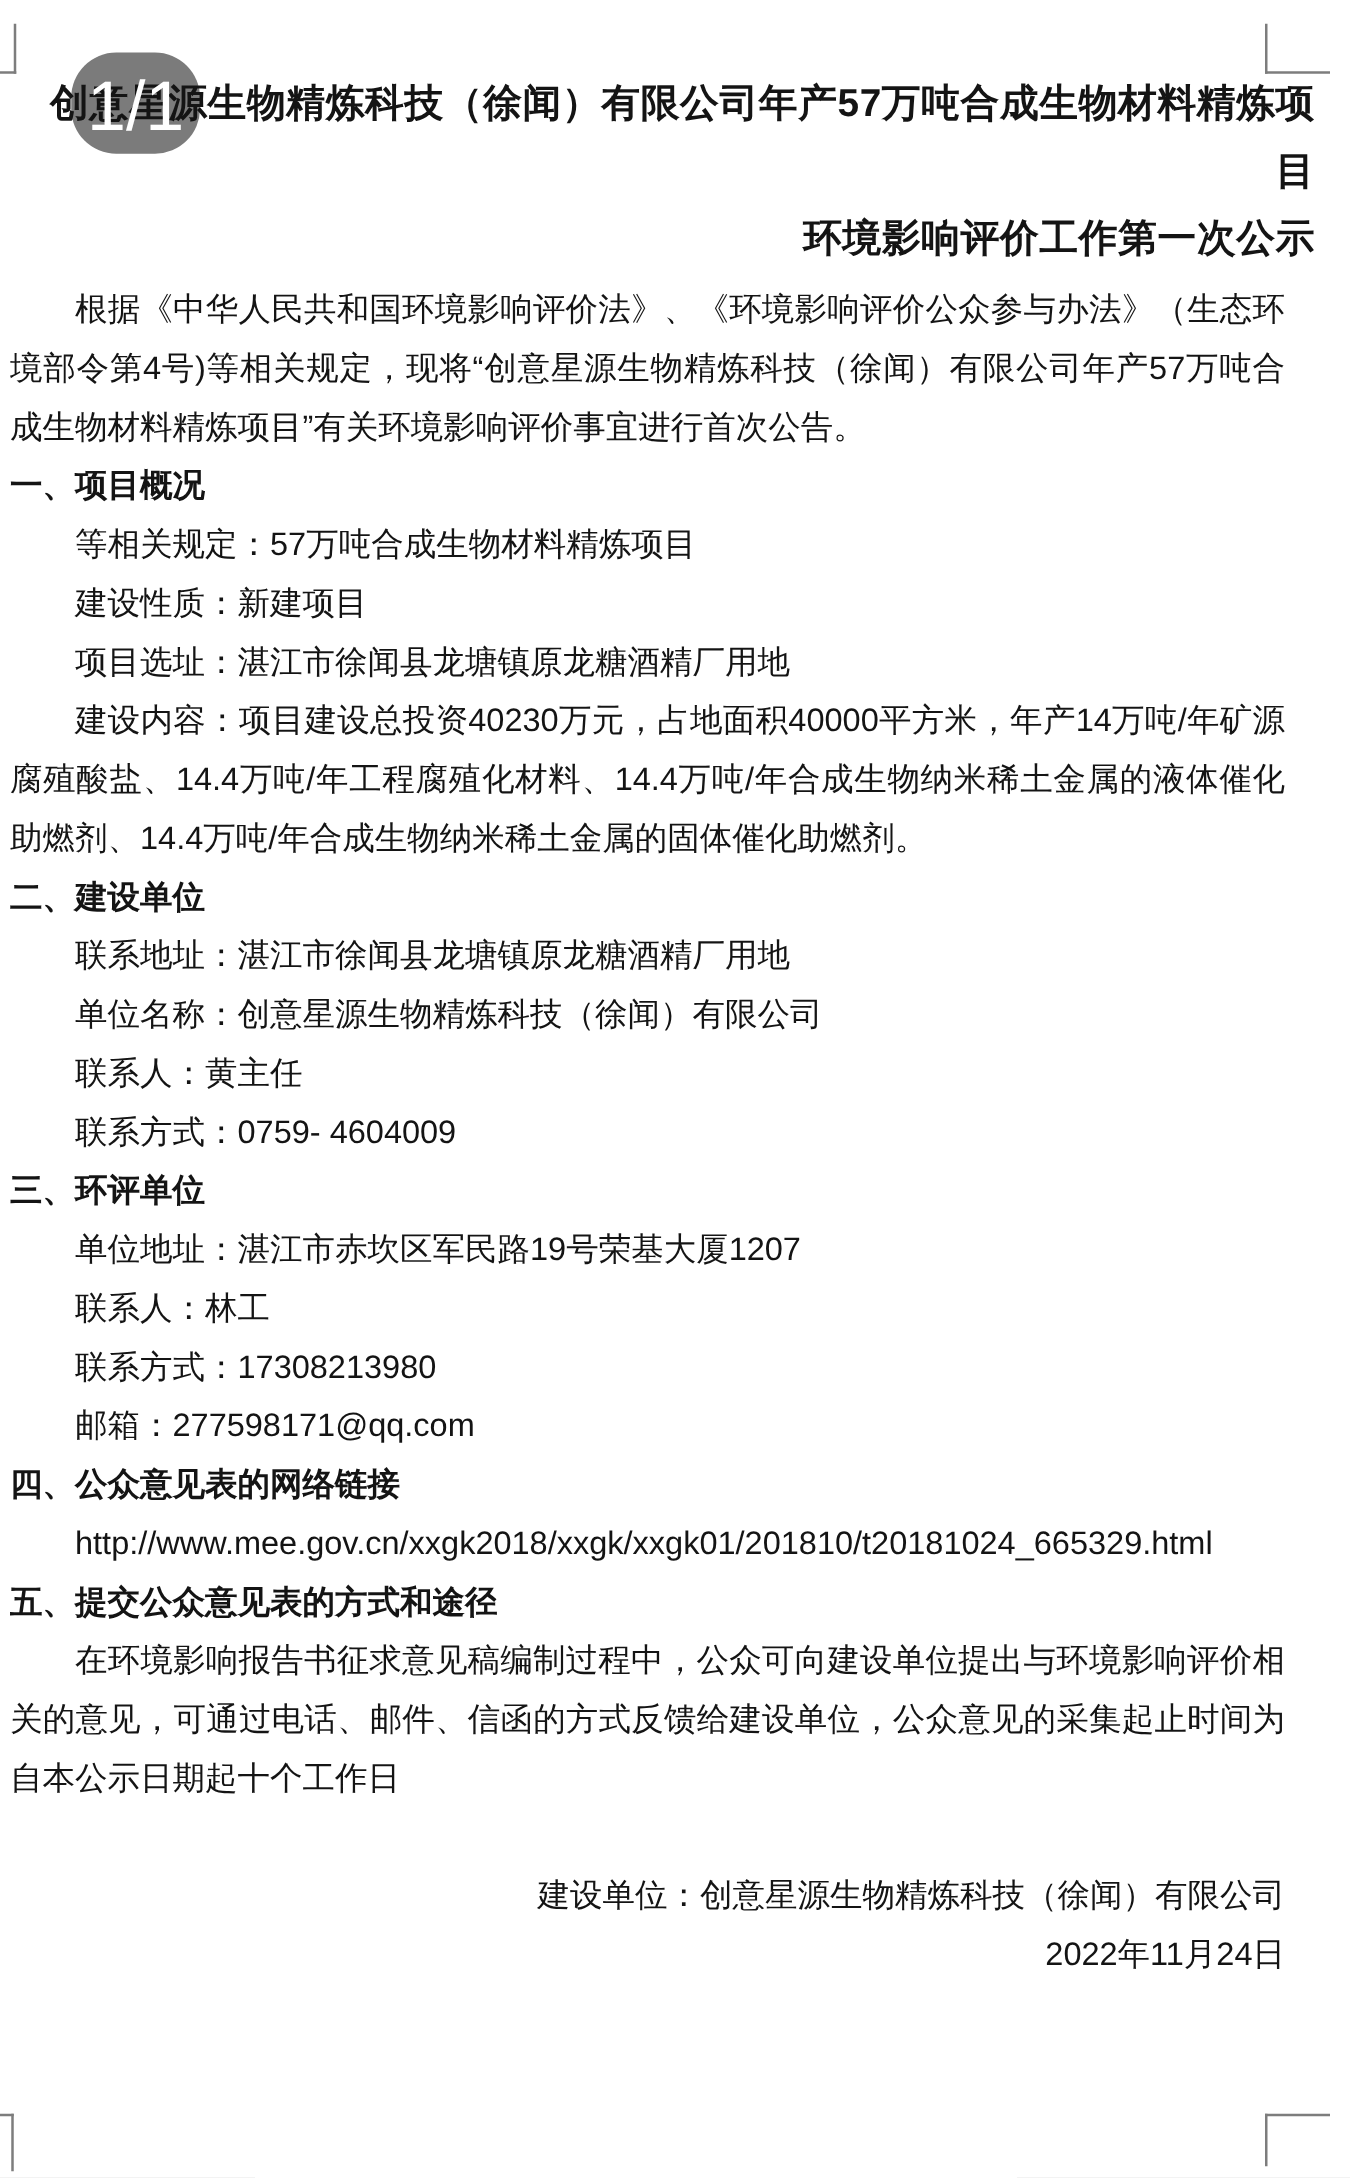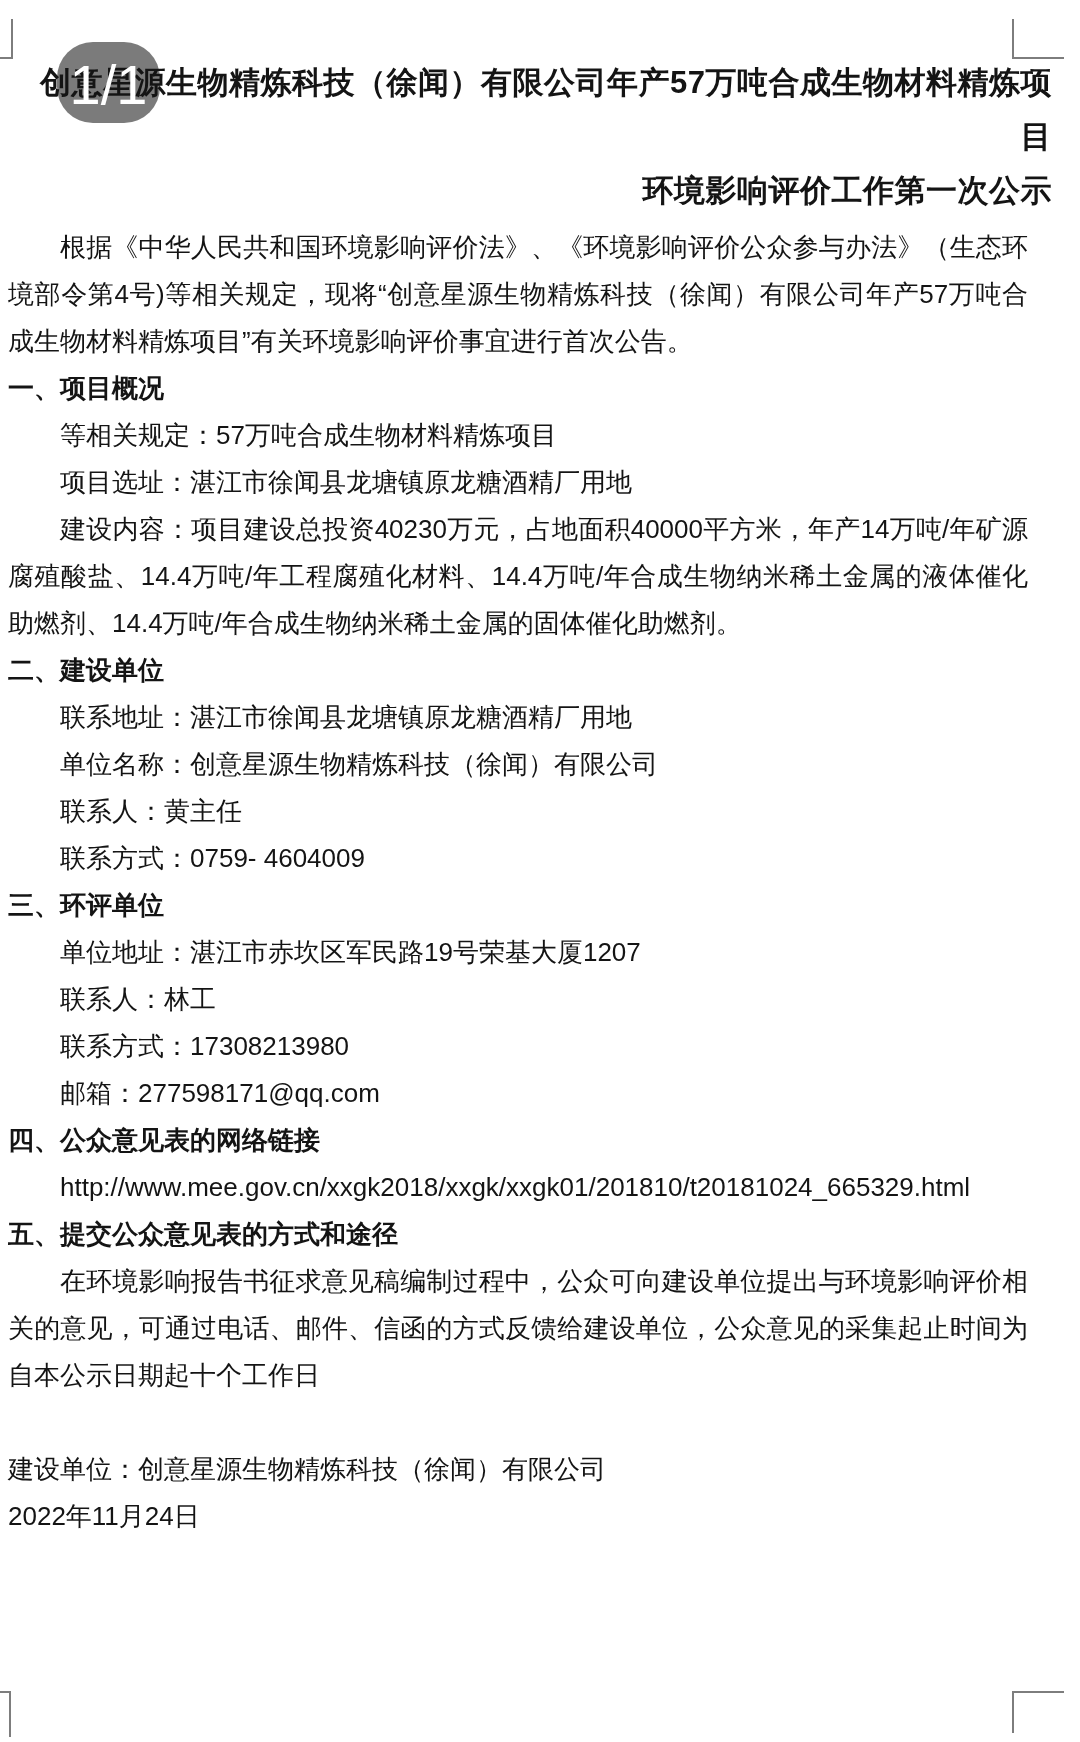--- a/index.html
+++ b/index.html
@@ -37,21 +37,21 @@
   }
   .content{
     margin:6px 52px 0 8px;
     font-size:26px;line-height:47px;
     text-align:justify;
   }
   .content p{margin:0;padding:0;}
   .para{text-indent:2em;}
   .heading{font-weight:bold;}
   .item{text-indent:2em;}
-  .signature{margin-top:47px;text-align:left;}
+  .signature{margin-top:47px;text-align:right;}
   .signature p{text-indent:0;}
 </style>
 </head>
 <body>
 
 <div class="page">
   <div class="crop crop-tl"></div>
   <div class="crop crop-tr"></div>
   <div class="crop crop-bl"></div>
   <div class="crop crop-br"></div>
@@ -62,20 +62,21 @@
   <h1 class="title">
     <span>创意星源生物精炼科技（徐闻）有限公司年产57万吨合成生物材料精炼项目</span><br>
     <span>环境影响评价工作第一次公示</span>
   </h1>
 
   <div class="content">
     <p class="para">根据《中华人民共和国环境影响评价法》、《环境影响评价公众参与办法》（生态环境部令第4号)等相关规定，现将“创意星源生物精炼科技（徐闻）有限公司年产57万吨合成生物材料精炼项目”有关环境影响评价事宜进行首次公告。</p>
     <div id="sections">
         <p class="heading">一、项目概况</p>
         <p class="item">等相关规定：57万吨合成生物材料精炼项目</p>
+        <p class="item">建设性质：新建项目</p>
         <p class="item">项目选址：湛江市徐闻县龙塘镇原龙糖酒精厂用地</p>
         <p class="item">建设内容：项目建设总投资40230万元，占地面积40000平方米，年产14万吨/年矿源腐殖酸盐、14.4万吨/年工程腐殖化材料、14.4万吨/年合成生物纳米稀土金属的液体催化助燃剂、14.4万吨/年合成生物纳米稀土金属的固体催化助燃剂。</p>
         <p class="heading">二、建设单位</p>
         <p class="item">联系地址：湛江市徐闻县龙塘镇原龙糖酒精厂用地</p>
         <p class="item">单位名称：创意星源生物精炼科技（徐闻）有限公司</p>
         <p class="item">联系人：黄主任</p>
         <p class="item">联系方式：0759- 4604009</p>
         <p class="heading">三、环评单位</p>
         <p class="item">单位地址：湛江市赤坎区军民路19号荣基大厦1207</p>
         <p class="item">联系人：林工</p>

